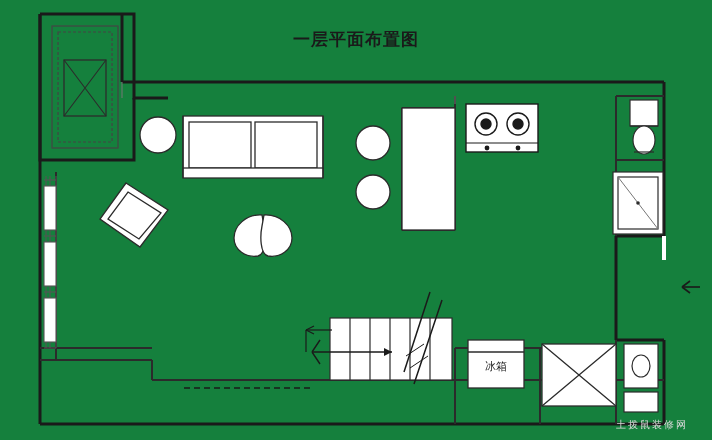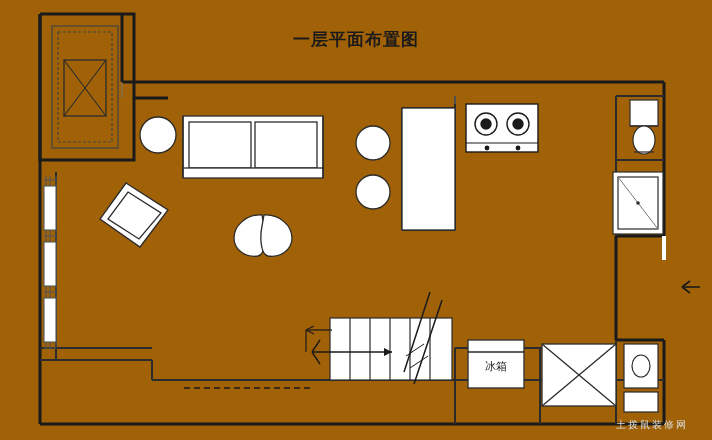--- a/index.html
+++ b/index.html
@@ -10,21 +10,21 @@
   body {
     width: 712px;
     height: 440px;
     font-family: "Liberation Sans", sans-serif;
     overflow: hidden;
   }
   #plan-root {
     position: relative;
     width: 712px;
     height: 440px;
-    background: #a16207;
+    background: #15803d;
   }
   #plan-title {
     position: absolute;
     left: 0;
     top: 28px;
     width: 712px;
     text-align: center;
     font-size: 17px;
     font-weight: bold;
     color: #1a1a1a;

